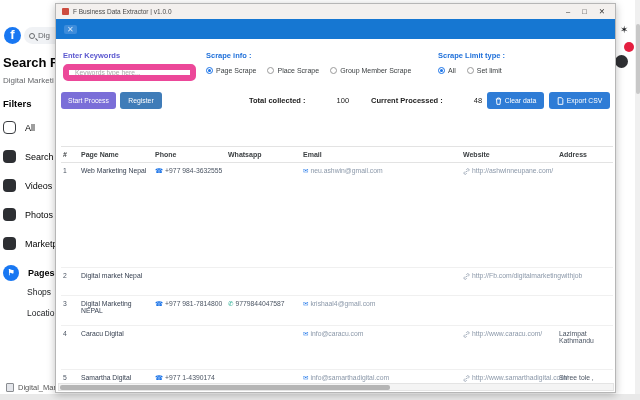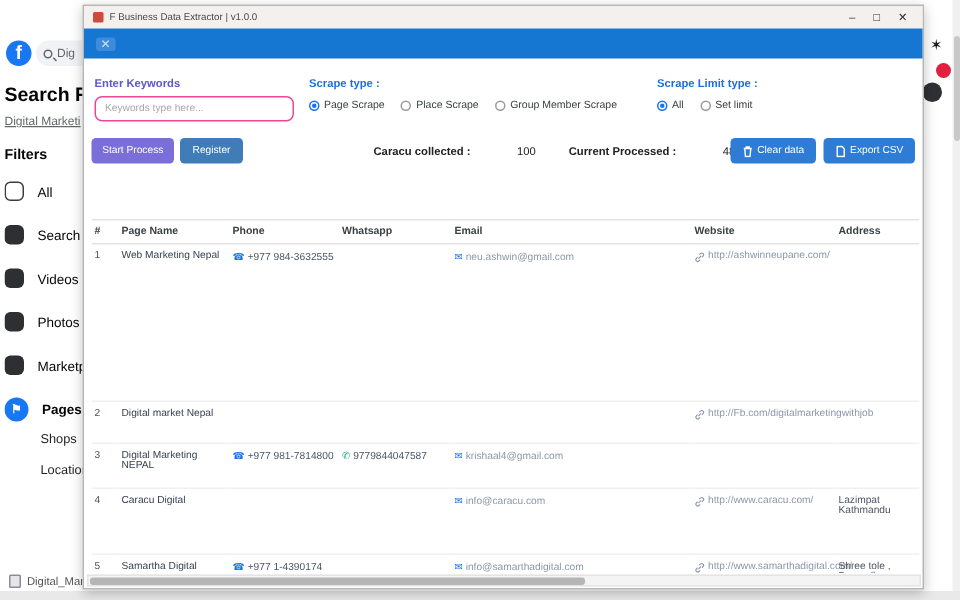--- a/index.html
+++ b/index.html
@@ -7,21 +7,21 @@
   body { font-family:"Liberation Sans", sans-serif; background:#fff; position:relative; }
   .screen { position:absolute; inset:0; width:640px; height:400px; overflow:hidden; background:#fff; }
 
   
   .fb-bg { position:absolute; inset:0; background:#fff; }
   .fb-logo { position:absolute; left:4px; top:27px; width:17px; height:17px; border-radius:50%; background:#1877f2; color:#fff; font-weight:bold; font-size:13px; text-align:center; line-height:16px; }
   .fb-search { position:absolute; left:24px; top:27px; width:40px; height:17px; border-radius:9px 0 0 9px; background:#f0f2f5; display:flex; align-items:center; gap:3px; padding-left:5px; overflow:hidden; font-size:8px; color:#65676b; }
   .mag { width:6px; height:6px; border:1.2px solid #65676b; border-radius:50%; position:relative; flex:0 0 auto; }
   .mag::after { content:""; position:absolute; width:3px; height:1.2px; background:#65676b; transform:rotate(45deg); left:4.5px; top:5.5px; }
   .fb-heading { position:absolute; left:3px; top:55px; width:60px; font-size:13px; font-weight:bold; color:#050505; white-space:nowrap; overflow:hidden; }
-  .fb-subheading { position:absolute; left:3px; top:76px; width:60px; font-size:8px; color:#65676b; white-space:nowrap; overflow:hidden;text-decoration:underline; }
+  .fb-subheading { position:absolute; left:3px; top:76px; width:60px; font-size:8px; color:#65676b; white-space:nowrap; overflow:hidden; }
   .fb-filters { position:absolute; left:3px; top:98px; font-size:9.5px; font-weight:bold; color:#050505; }
   .fb-menu { position:absolute; left:3px; top:113px; width:62px; }
   .fb-item { display:flex; align-items:center; gap:9px; height:29px; font-size:9px; color:#050505; white-space:nowrap; overflow:hidden; }
   .fb-item .sq { width:13px; height:13px; border-radius:4px; background:#2d2f33; flex:0 0 auto; }
   .fb-item .sq.outline { background:transparent; border:1.6px solid #3a3c40; }
   .fb-item .pages-circle { width:16px; height:16px; border-radius:50%; background:#1877f2; color:#fff; font-size:8px; text-align:center; line-height:16px; flex:0 0 auto; }
   .fb-item.sel { color:#050505; font-weight:bold; }
   .fb-sub { display:flex; align-items:flex-start; height:21px; font-size:8.5px; color:#1c1e21; padding-left:24px; white-space:nowrap; }
   .fb-bottom { position:absolute; left:6px; top:383px; display:flex; align-items:center; gap:4px; font-size:7.5px; color:#555; white-space:nowrap; }
   .fb-bottom .doc { width:8px; height:9px; border:1px solid #8a8d91; border-radius:1px; background:#e4e6eb; flex:0 0 auto; }
@@ -43,21 +43,21 @@
 
   .bluebar { position:absolute; left:0; top:15px; right:0; height:20px; background:#1677d2; color:#fff; display:flex; align-items:center; padding:0 8px; }
   .bluebar .btitle { font-size:8.5px; font-weight:bold; flex:1; }
   .bluebar .bclose { font-size:8px; color:#cfe4f8; background:#3c8cdb; padding:0 3px; border-radius:2px; }
 
   .lbl { position:absolute; font-size:7.5px; font-weight:bold; }
   .lbl-keywords { left:7px; top:47px; color:#5b57cf; }
   .lbl-scrape { left:150px; top:47px; color:#1e6fd9; }
   .lbl-limit { left:382px; top:47px; color:#1e6fd9; }
 
-  .kw-input { position:absolute; left:7px; top:60px; width:133px; height:17px; border:1px solid #ec4899; border-radius:5px; font-size:6.8px; color:#333; padding:0 6px; font-family:"Liberation Sans", sans-serif; outline:none; }
+  .kw-input { position:absolute; left:7px; top:60px; width:133px; height:17px; border:6px solid #ec4899; border-radius:5px; font-size:6.8px; color:#333; padding:0 6px; font-family:"Liberation Sans", sans-serif; outline:none; }
   .kw-input::placeholder { color:#a8a8a8; }
 
   .radio-row { position:absolute; display:flex; gap:11px; align-items:center; }
   .radios-type { left:150px; top:63px; }
   .radios-limit { left:382px; top:63px; }
   .radio-opt { display:flex; align-items:center; gap:3px; }
   .radio { width:7px; height:7px; border-radius:50%; border:1px solid #9a9a9a; background:#fff; position:relative; flex:0 0 auto; }
   .radio.sel { border-color:#1a73e8; }
   .radio.sel::after { content:""; position:absolute; inset:1px; border-radius:50%; background:#1a73e8; }
   .radio-label { font-size:7px; color:#3c4043; white-space:nowrap; }
@@ -166,21 +166,21 @@
       </span>
     </div>
 
     <div class="bluebar">
       <span class="bclose">✕</span>
     </div>
 
     <div class="lbl lbl-keywords">Enter Keywords</div>
     <input class="kw-input" type="text" placeholder="Keywords type here..." style="">
 
-    <div class="lbl lbl-scrape">Scrape type :</div>
+    <div class="lbl lbl-scrape">Scrape info :</div>
     <div class="radio-row radios-type" id="radios-type">
         <span class="radio-opt">
           <span class="radio sel"></span>
           <span class="radio-label">Page Scrape</span>
         </span>
         <span class="radio-opt">
           <span class="radio"></span>
           <span class="radio-label">Place Scrape</span>
         </span>
         <span class="radio-opt">
@@ -198,21 +198,21 @@
         <span class="radio-opt">
           <span class="radio"></span>
           <span class="radio-label">Set limit</span>
         </span>
       </div>
 
     <button class="btn btn-start">Start Process</button>
     <button class="btn btn-register">Register</button>
 
     <div class="stats">
-      <b>Caracu collected :</b>
+      <b>Total collected :</b>
       <span class="val">100</span>
       <span class="gap"></span>
       <b>Current Processed :</b>
       <span class="val">48</span>
     </div>
 
     <button class="btn btn-clear">
       <svg width="7" height="8" viewBox="0 0 10 12" fill="none" stroke="#fff" stroke-width="1.4">
         <path d="M1 3 h8 M3.5 3 V1.5 h3 V3 M2 3 l0.7 8 h4.6 L8 3"></path>
       </svg>

